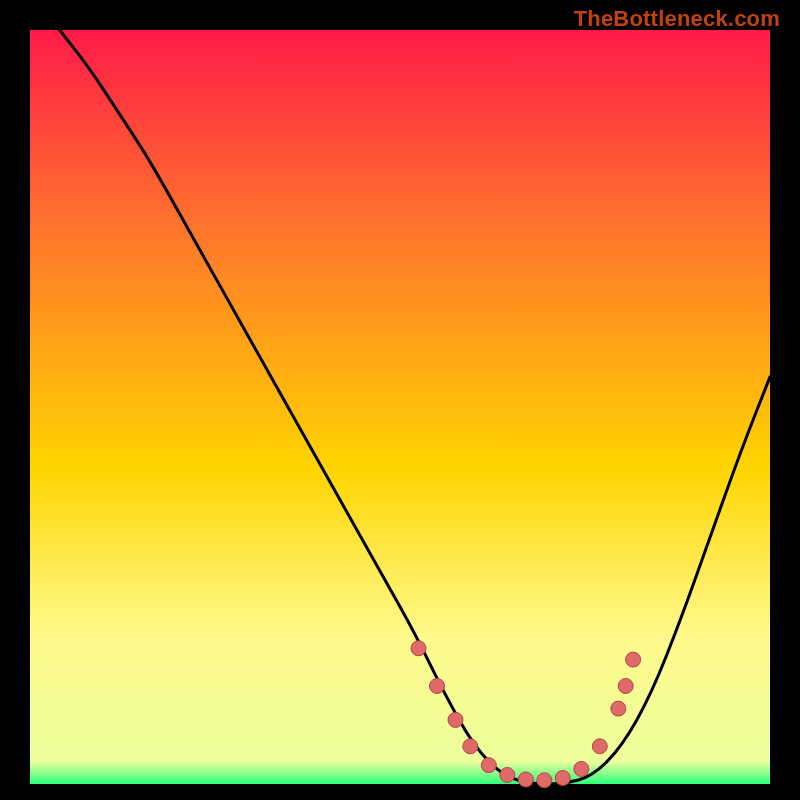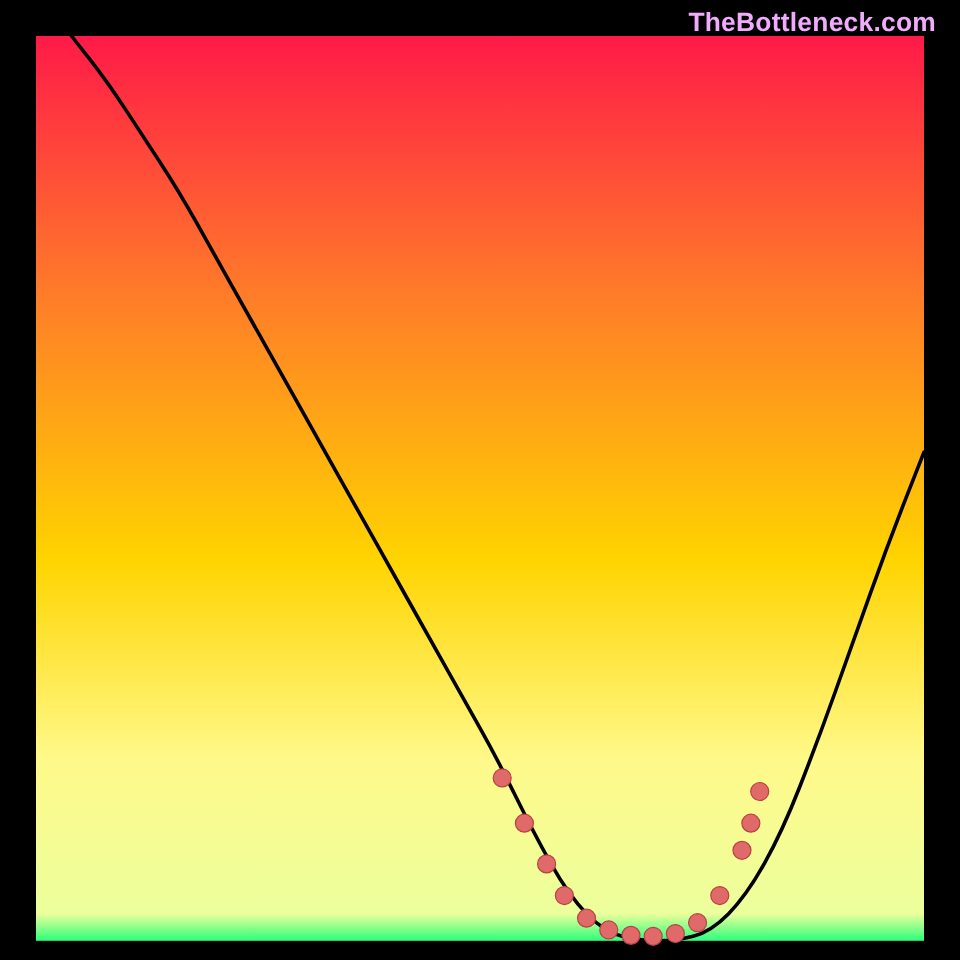--- a/index.html
+++ b/index.html
@@ -14,21 +14,21 @@
   .canvas {
     position: relative;
     width: 800px;
     height: 800px;
     background: #000;
   }
   .attribution {
     position: absolute;
     top: 6px;
     right: 20px;
-    color: #f0abfc;
+    color: #c2410c;
     font-size: 22px;
     font-weight: 600;
     letter-spacing: 0.2px;
     z-index: 10;
   }
   svg.plot {
     position: absolute;
     left: 0;
     top: 0;
   }

